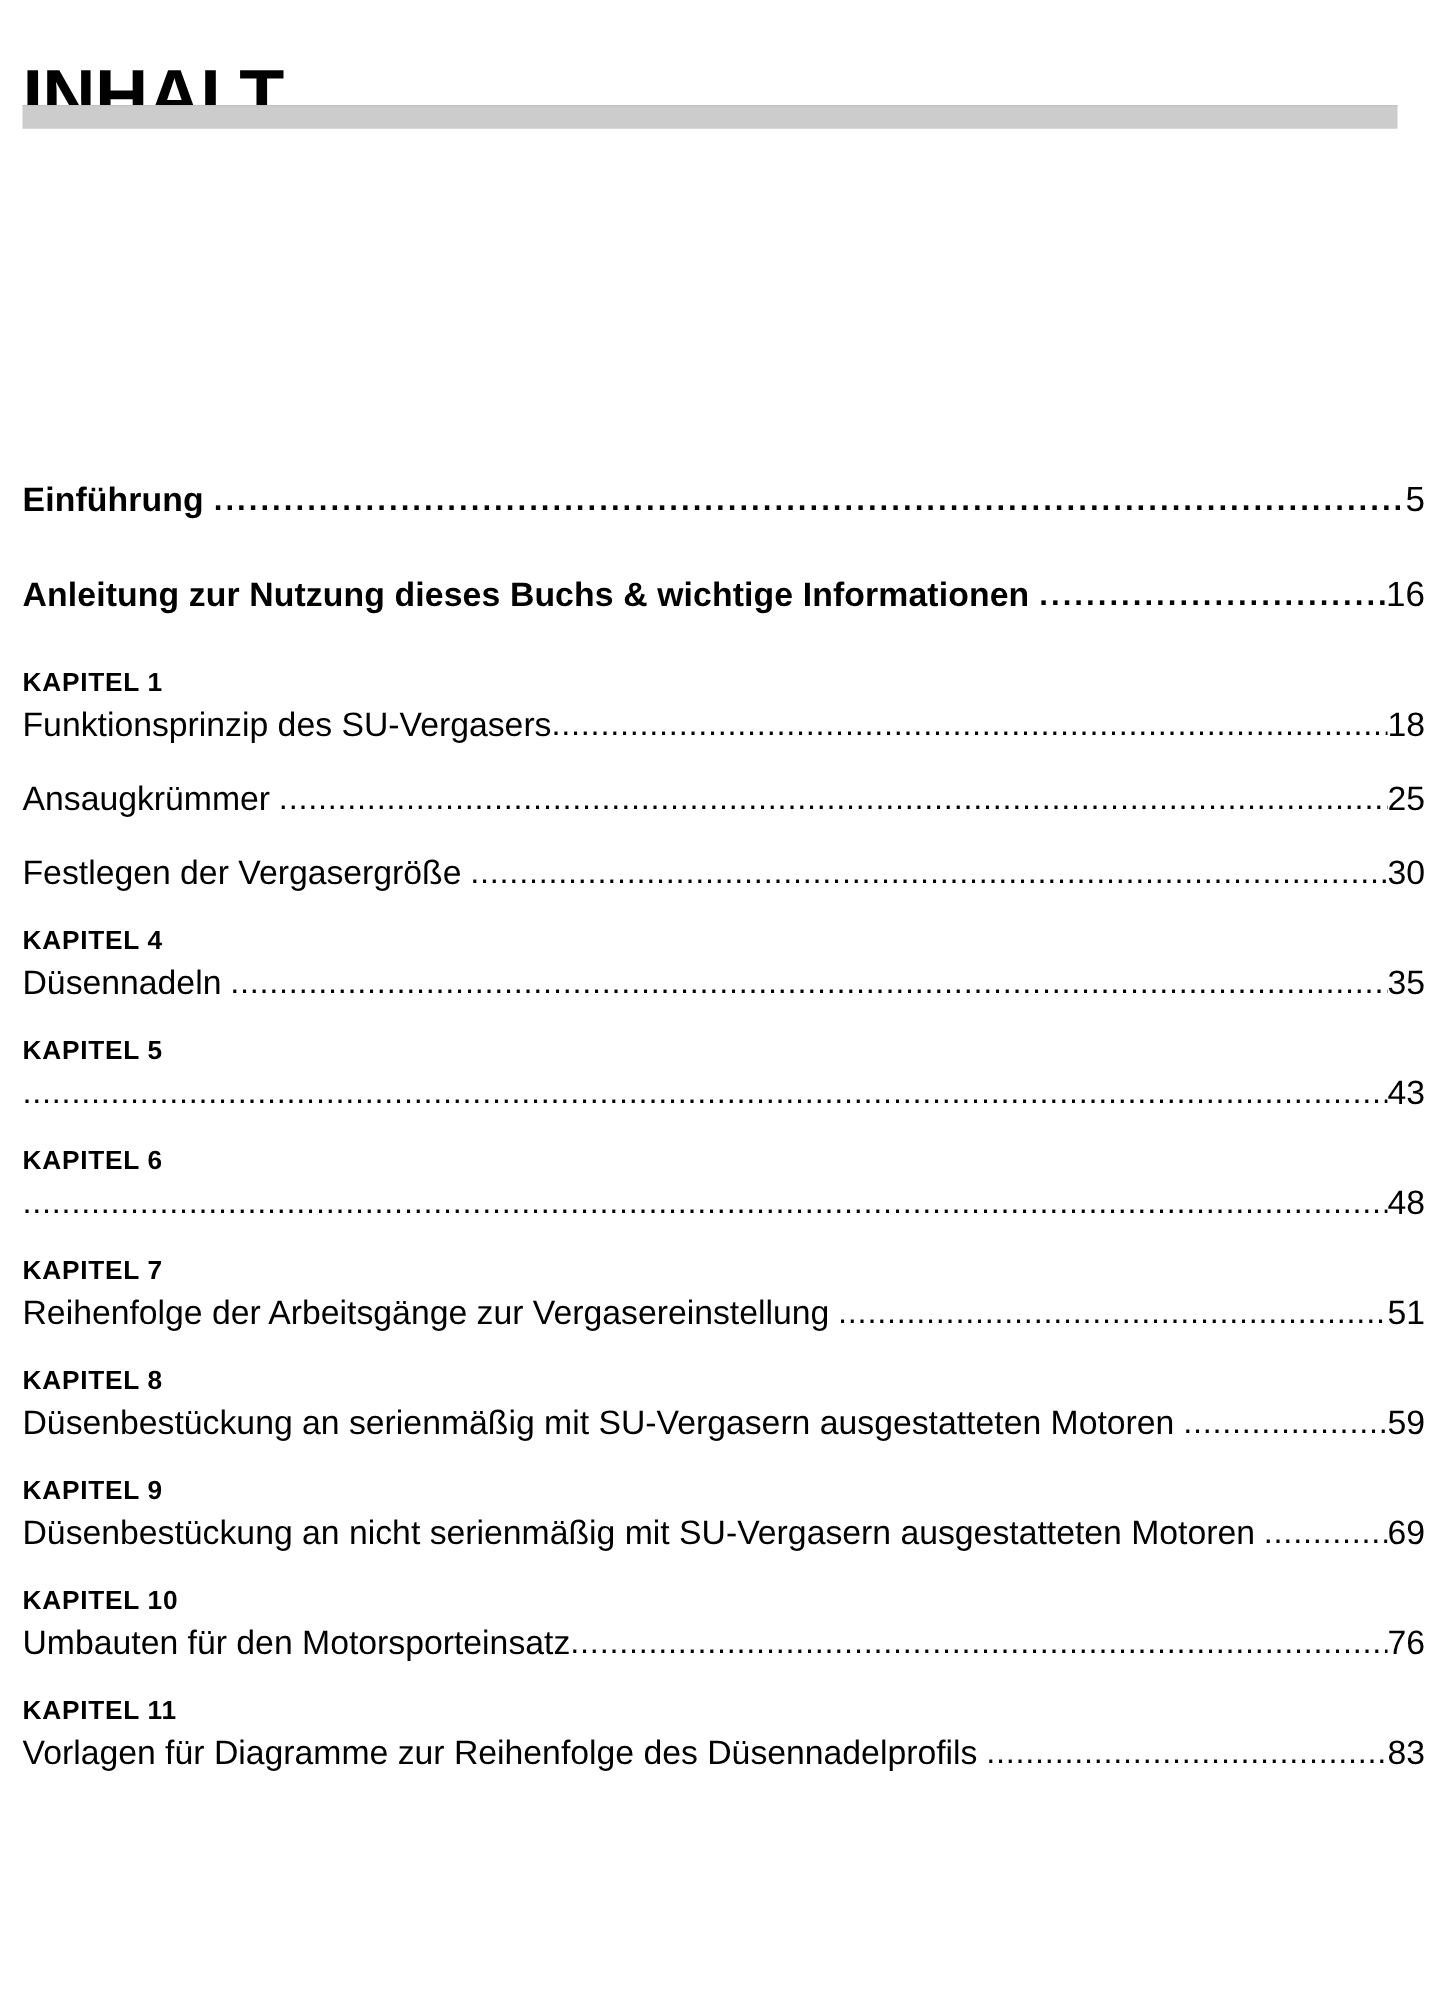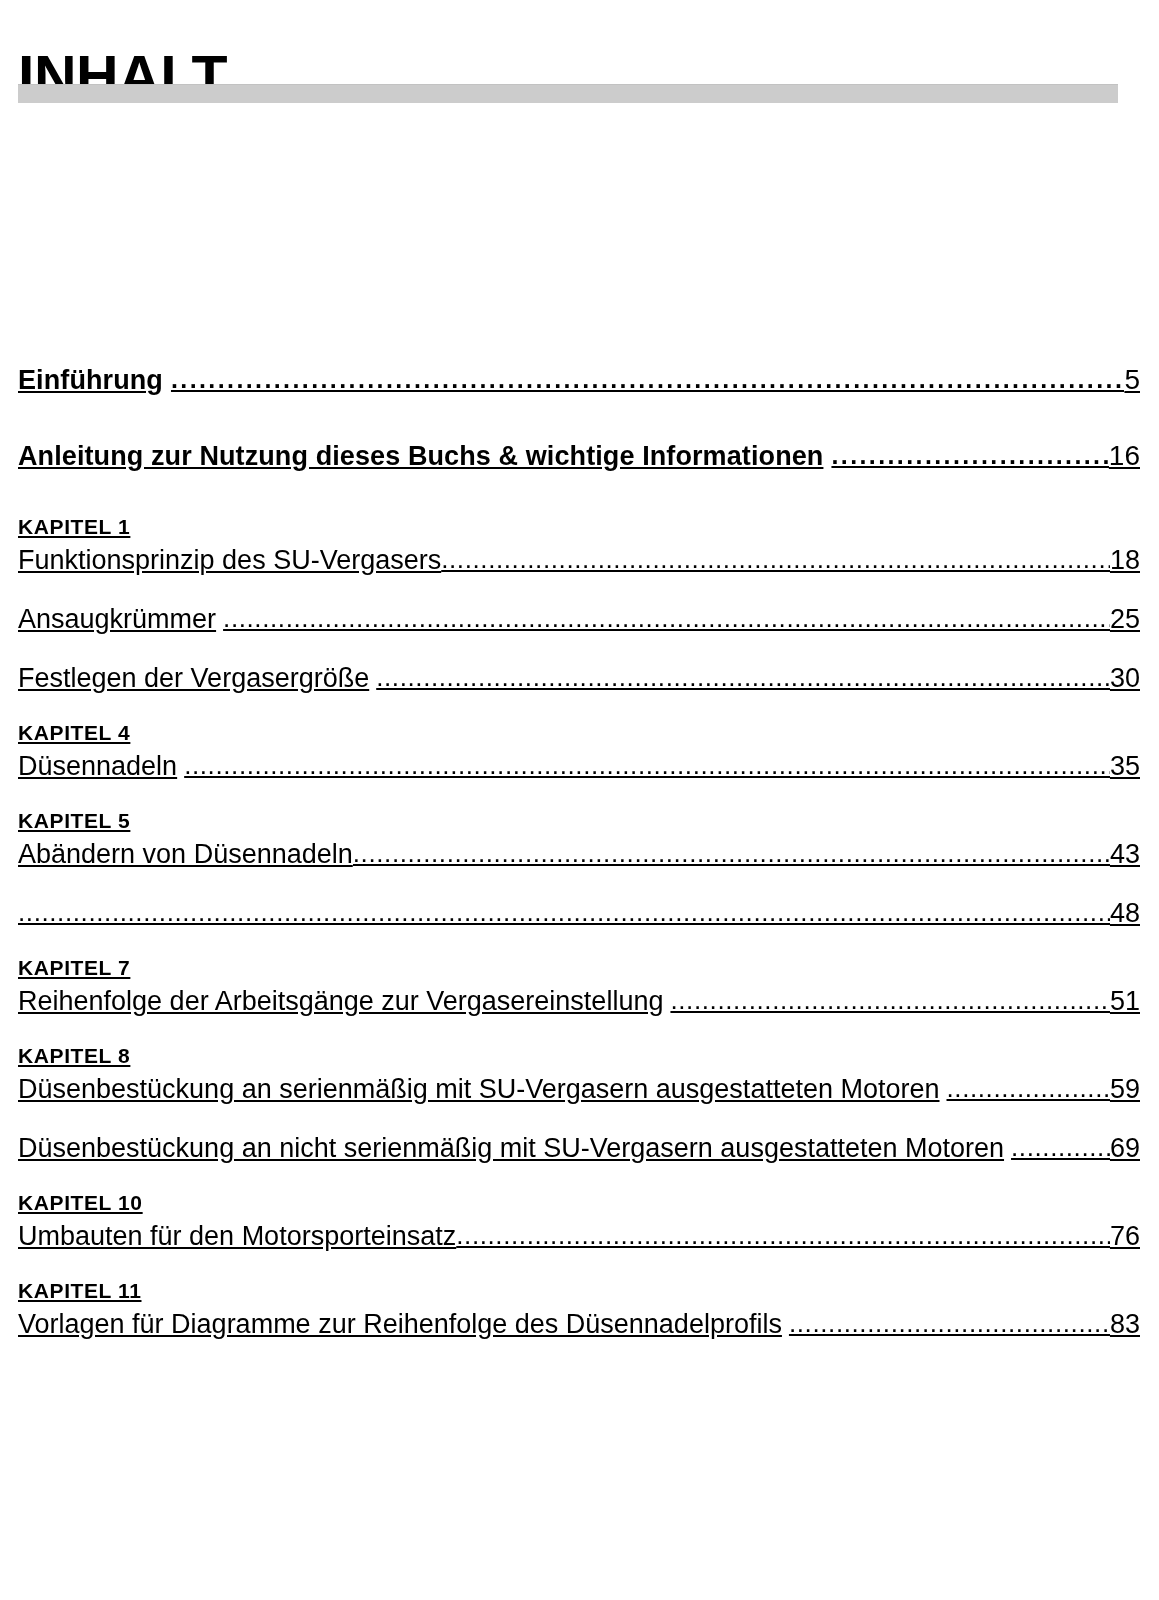--- a/index.html
+++ b/index.html
@@ -43,23 +43,22 @@
     height: 19px;
     background: #cccccc;
     border-top: 1px solid #c2c2c2;
     box-sizing: border-box;
   }
 
   
   .toc {
     position: absolute;
     left: 18px;
-    top: 364px;
+    top: 384px;
     width: 1122px;
-    text-decoration: underline;
   }
 
   
   .leader-row {
     display: flex;
     align-items: baseline;
     width: 100%;
     white-space: nowrap;
   }
   .leader-row .lbl {
@@ -177,26 +176,26 @@
         <div class="chapter-label">KAPITEL 4</div>
         <div class="leader-row">
           <span class="lbl">Düsennadeln</span>
           <span class="dots">................................................................................................................................................................................................................................................</span>
           <span class="pg">35</span>
         </div>
       </div>
       <div class="chapter tight">
         <div class="chapter-label">KAPITEL 5</div>
         <div class="leader-row">
-          <span class="lbl">Abändern von Düsennadeln</span>
           <span class="dots">................................................................................................................................................................................................................................................</span>
           <span class="pg">43</span>
         </div>
       </div>
       <div class="chapter tight">
+        <div class="chapter-label">KAPITEL 6</div>
         <div class="leader-row">
           <span class="dots">................................................................................................................................................................................................................................................</span>
           <span class="pg">48</span>
         </div>
       </div>
       <div class="chapter spaced">
         <div class="chapter-label">KAPITEL 7</div>
         <div class="leader-row">
           <span class="lbl">Reihenfolge der Arbeitsgänge zur Vergasereinstellung</span>
           <span class="dots">................................................................................................................................................................................................................................................</span>
@@ -205,20 +204,21 @@
       </div>
       <div class="chapter spaced">
         <div class="chapter-label">KAPITEL 8</div>
         <div class="leader-row">
           <span class="lbl">Düsenbestückung an serienmäßig mit SU-Vergasern ausgestatteten Motoren</span>
           <span class="dots">................................................................................................................................................................................................................................................</span>
           <span class="pg">59</span>
         </div>
       </div>
       <div class="chapter spaced">
+        <div class="chapter-label">KAPITEL 9</div>
         <div class="leader-row">
           <span class="lbl">Düsenbestückung an nicht serienmäßig mit SU-Vergasern ausgestatteten Motoren</span>
           <span class="dots">................................................................................................................................................................................................................................................</span>
           <span class="pg">69</span>
         </div>
       </div>
       <div class="chapter tight">
         <div class="chapter-label">KAPITEL 10</div>
         <div class="leader-row">
           <span class="lbl">Umbauten für den Motorsporteinsatz</span>

